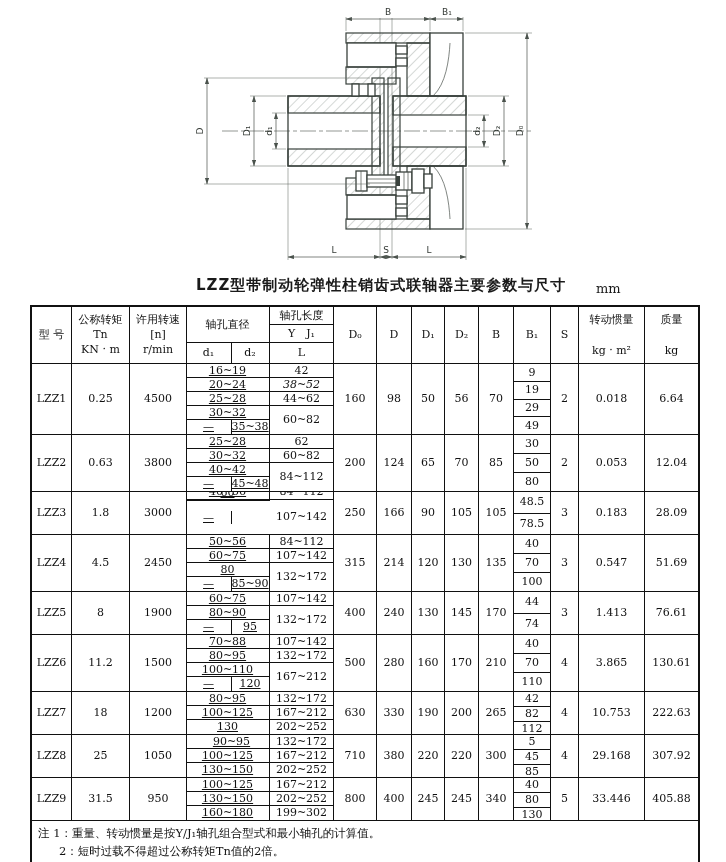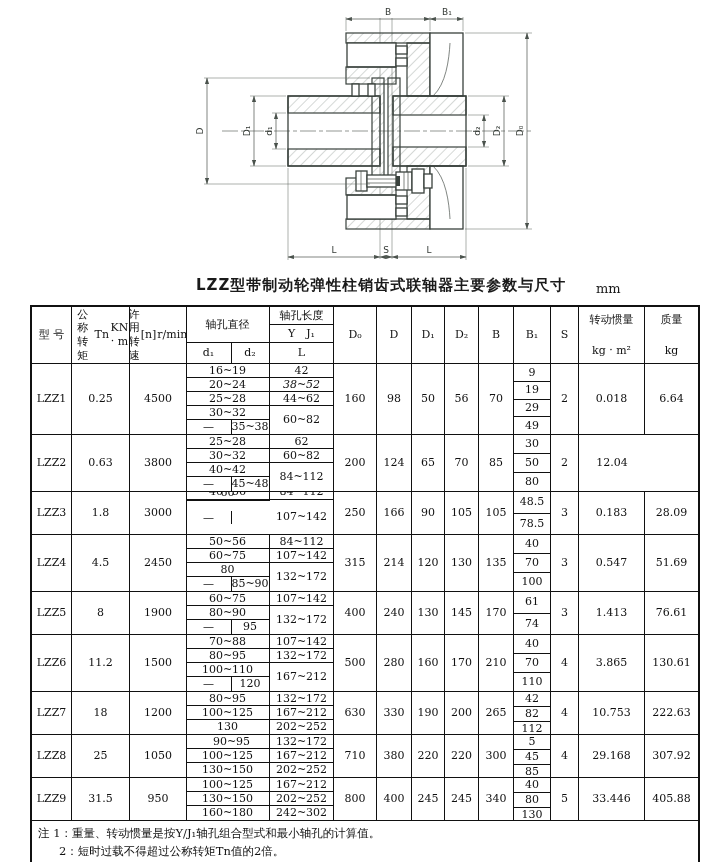--- a/index.html
+++ b/index.html
@@ -24,29 +24,29 @@
 
   
   #ptable{left:30px;top:305px;width:666px;border:2px solid #111;background:#fff;font-size:11px;}
   .grid13{display:grid;grid-template-columns:40px 58px 57px 147px 43px 35px 33px 34px 35px 37px 28px 66px 53px;}
   .c{border-right:1px solid #111;display:flex;align-items:center;justify-content:center;
      text-align:center;box-sizing:border-box;overflow:hidden;line-height:1.25;}
   .c:last-child{border-right:none;}
   .pad0{padding:0;}
   
   #thead{border-bottom:1px solid #111;height:56px;}
-  .hlines{justify-content:center;gap:1px;}
+  .hlines{flex-direction:column;justify-content:center;gap:1px;}
   .hspread{flex-direction:column;justify-content:space-between;padding:6px 0 5px 0;}
   .bore-head{display:grid;grid-template-columns:45px 38px 64px;grid-template-rows:18px 18px 20px;}
   .bh{display:flex;align-items:center;justify-content:center;box-sizing:border-box;}
   
   .trow{border-bottom:1px solid #111;}
   .bore-grid{display:grid;grid-template-columns:45px 38px 64px;width:100%;height:100%;}
   .bc{display:flex;align-items:center;justify-content:center;box-sizing:border-box;overflow:hidden;}
-  .br{border-right:1px solid #111;}
+  .br{border-right:1px solid #111;text-decoration:underline;}
   .bb{border-bottom:1px solid #111;}
   .b1stack{display:flex;flex-direction:column;width:100%;height:100%;}
   .b1seg{flex:1;display:flex;align-items:center;justify-content:center;box-sizing:border-box;}
   .b1seg + .b1seg{border-top:1px solid #111;}
   
   #notes{height:42px;padding:3px 6px 0 6px;font-size:11.5px;line-height:1.6;box-sizing:border-box;}
   #note2{padding-left:21px;}
 </style>
 </head>
 <body>
@@ -263,20 +263,21 @@
         <div class="c">70</div>
         <div class="c">85</div>
         <div class="c pad0">
           <div class="b1stack">
             <div class="b1seg">30</div>
             <div class="b1seg">50</div>
             <div class="b1seg">80</div>
           </div>
         </div>
         <div class="c">2</div>
+        <div class="c">0.053</div>
         <div class="c">12.04</div>
       </div>
       <div class="grid13 trow" style="height: 42px;">
         <div class="c">LZZ3</div>
         <div class="c">1.8</div>
         <div class="c">3000</div>
         <div class="bore-grid c pad0" style="display: grid; grid-template-rows: repeat(3, 1fr);">
           <div class="bc br bb" style="grid-area: 1 / 1 / auto / 3;">40~56</div>
           <div class="bc bb" style="grid-area: 1 / 3 / span 1;">84~112</div>
           <div class="bc br bb" style="grid-area: 2 / 1 / auto / 3;">60</div>
@@ -341,21 +342,21 @@
           <div class="bc br" style="grid-area: 3 / 1;">—</div>
           <div class="bc br" style="grid-area: 3 / 2;">95</div>
         </div>
         <div class="c">400</div>
         <div class="c">240</div>
         <div class="c">130</div>
         <div class="c">145</div>
         <div class="c">170</div>
         <div class="c pad0">
           <div class="b1stack">
-            <div class="b1seg">61</div>
+            <div class="b1seg">44</div>
             <div class="b1seg">74</div>
           </div>
         </div>
         <div class="c">3</div>
         <div class="c">1.413</div>
         <div class="c">76.61</div>
       </div>
       <div class="grid13 trow" style="height: 56px;">
         <div class="c">LZZ6</div>
         <div class="c">11.2</div>
@@ -445,21 +446,21 @@
       <div class="grid13 trow" style="height: 42px;">
         <div class="c">LZZ9</div>
         <div class="c">31.5</div>
         <div class="c">950</div>
         <div class="bore-grid c pad0" style="display: grid; grid-template-rows: repeat(3, 1fr);">
           <div class="bc br bb" style="grid-area: 1 / 1 / auto / 3;">100~125</div>
           <div class="bc bb" style="grid-area: 1 / 3 / span 1;">167~212</div>
           <div class="bc br bb" style="grid-area: 2 / 1 / auto / 3;">130~150</div>
           <div class="bc bb" style="grid-area: 2 / 3 / span 1;">202~252</div>
           <div class="bc br" style="grid-area: 3 / 1 / auto / 3;">160~180</div>
-          <div class="bc" style="grid-area: 3 / 3 / span 1;">242~302</div>
+          <div class="bc" style="grid-area: 3 / 3 / span 1;">199~302</div>
         </div>
         <div class="c">800</div>
         <div class="c">400</div>
         <div class="c">245</div>
         <div class="c">245</div>
         <div class="c">340</div>
         <div class="c pad0">
           <div class="b1stack">
             <div class="b1seg">40</div>
             <div class="b1seg">80</div>

